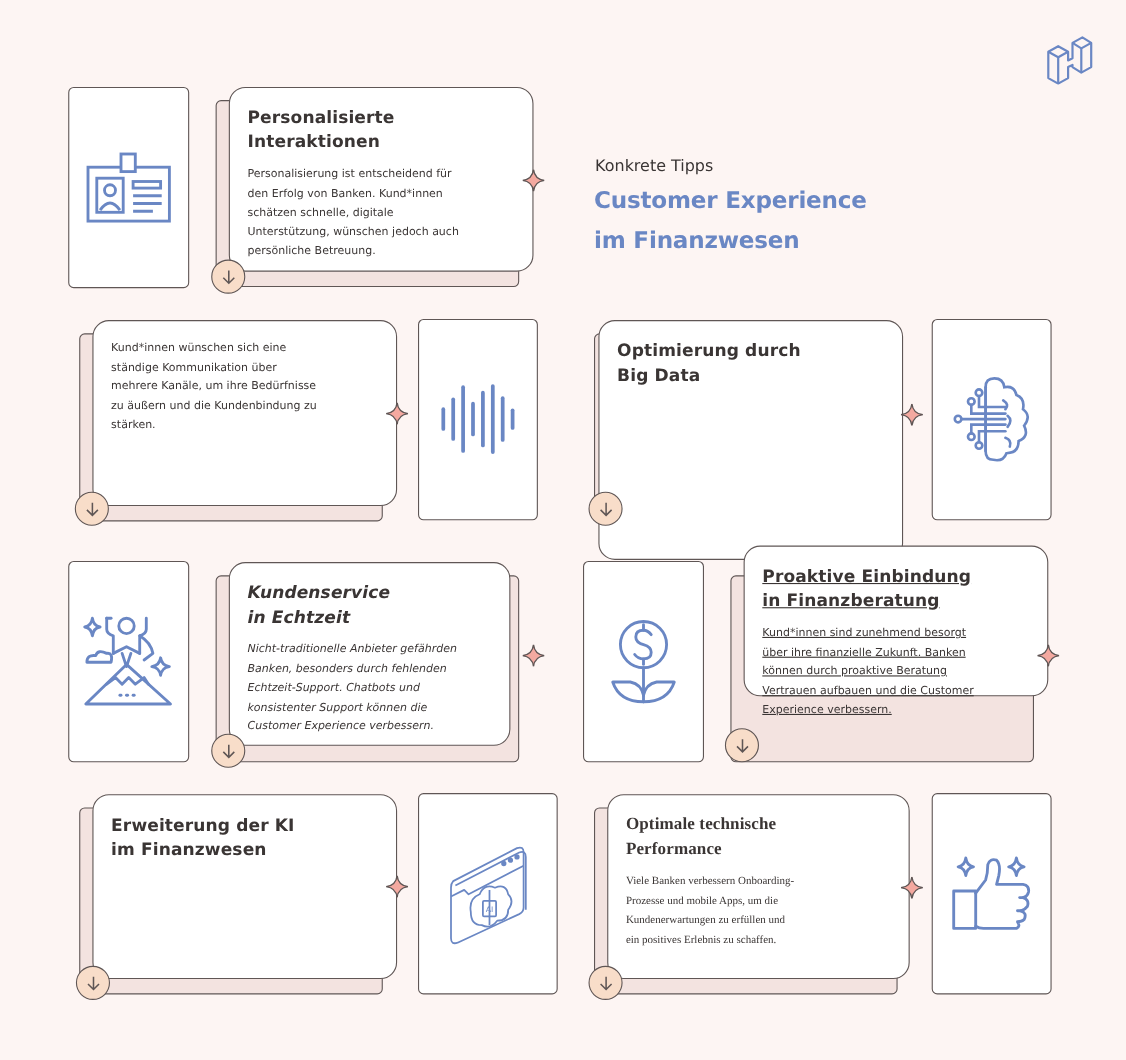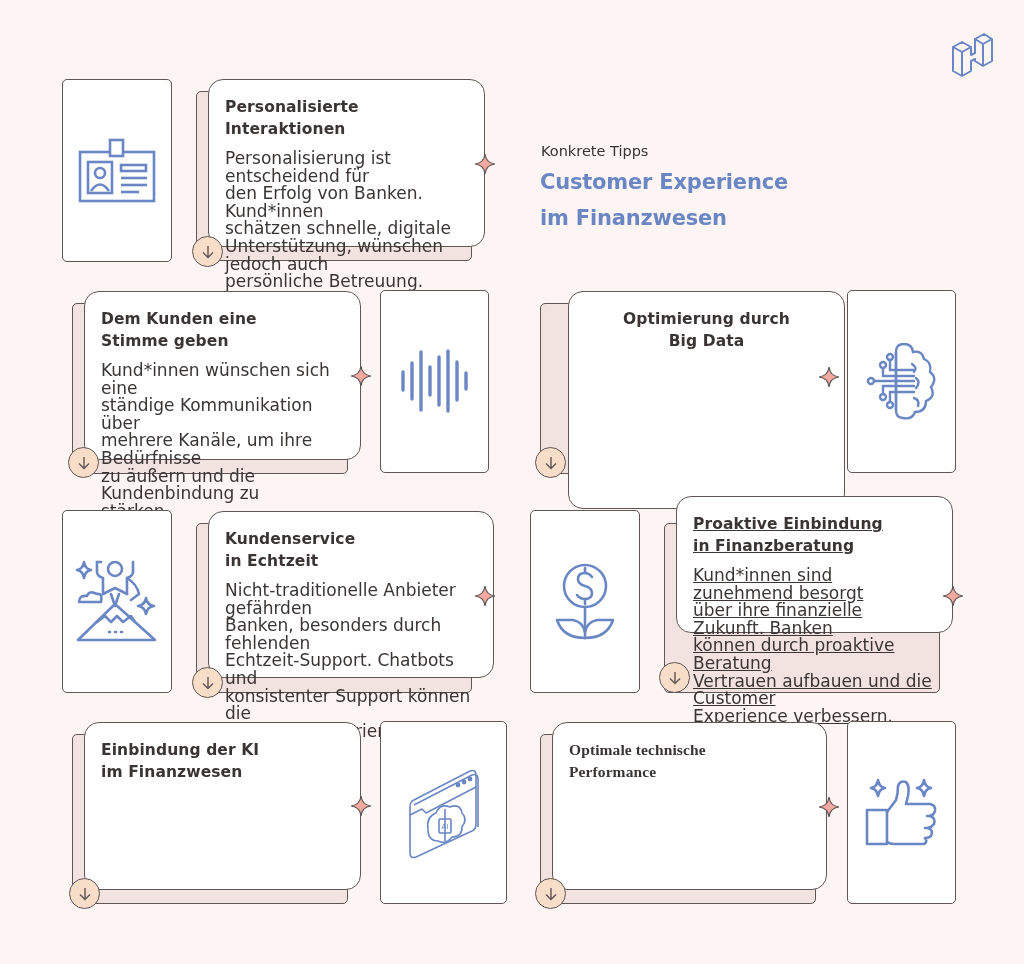--- a/index.html
+++ b/index.html
@@ -1,21 +1,21 @@
 <!DOCTYPE html>
 <html><head>
 <meta charset="utf-8">
 <style>
   html, body { margin:0; padding:0; }
   body { width:1024px; height:964px; background:#fdf5f3; position:relative; overflow:hidden; font-family:"DejaVu Sans", sans-serif; color:#3a3534; }
   .iconbox { position:absolute; background:#fff; border:1.5px solid #5f5655; border-radius:5px; box-sizing:border-box; display:flex; align-items:center; justify-content:center; }
   .back { position:absolute; background:#f3e3e0; border:1.5px solid #5f5655; border-radius:5px; box-sizing:border-box; }
   .card { position:absolute; background:#fff; border:1.5px solid #5f5655; border-radius:15px; box-sizing:border-box; padding:16px 16px 0 16px; }
   .card h3 { margin:0 0 10px 0; font-size:15.5px; line-height:22px; font-weight:bold; color:#3a3534; white-space:pre-line; letter-spacing:0.1px; }
-  .card p { margin:0; font-size:17px; line-height:17.6px; color:#3a3534; white-space:pre-line; }
+  .card p { margin:0; font-size:10px; line-height:17.6px; color:#3a3534; white-space:pre-line; }
   .badge { position:absolute; width:31px; height:31px; border-radius:50%; background:#f8ddc9; border:1.5px solid #5f5655; box-sizing:border-box; display:flex; align-items:center; justify-content:center; }
   .star { position:absolute; width:20px; height:20px; }
   .kicker { position:absolute; left:541px; top:143px; font-size:14.5px; color:#3a3534;text-align:right; }
   .title { position:absolute; left:540px; top:164px; font-size:21px; line-height:36px; font-weight:bold; color:#6a87c4; white-space:pre-line; letter-spacing:-0.2px; }
   .logo { position:absolute; left:950px; top:31px; width:44px; height:46px; }
 </style>
 </head>
 <body>
 
 <svg class="logo" viewBox="0 0 44 46" fill="none" stroke="#6a87c4" stroke-width="2" stroke-linejoin="round">
@@ -56,22 +56,20 @@
     <path d="M10 0 Q11 9 20 10 Q11 11 10 20 Q9 11 0 10 Q9 9 10 0Z" fill="#f4a9a0" stroke="#5f5655" stroke-width="1.2"></path>
   </svg>
 <div class="badge" style="left:192px;top:236px;">
   <svg width="14" height="14" viewBox="0 0 14 14" fill="none" stroke="#5f5655" stroke-width="1.4">
       <path d="M7 1 V12 M2 7.5 L7 12.5 L12 7.5"></path>
     </svg>
 </div>
 
 <div class="back" style="left:72px;top:303px;width:276px;height:171px;"></div>
 <div class="card" style="left:84px;top:291px;width:277px;height:169px;">
-  <h3>Dem Kunden eine
-Stimme geben</h3>
   <p>Kund*innen wünschen sich eine
 ständige Kommunikation über
 mehrere Kanäle, um ihre Bedürfnisse
 zu äußern und die Kundenbindung zu
 stärken.</p>
 </div>
 <svg class="star" style="left:351px;top:366px;" viewBox="0 0 20 20">
     <path d="M10 0 Q11 9 20 10 Q11 11 10 20 Q9 11 0 10 Q9 9 10 0Z" fill="#f4a9a0" stroke="#5f5655" stroke-width="1.2"></path>
   </svg>
 <div class="badge" style="left:68px;top:447px;">
@@ -86,21 +84,21 @@
     <line x1="21" y1="3" x2="21" y2="61"></line>
     <line x1="30" y1="18" x2="30" y2="46"></line>
     <line x1="39" y1="8" x2="39" y2="56"></line>
     <line x1="48" y1="2" x2="48" y2="62"></line>
     <line x1="57" y1="13" x2="57" y2="51"></line>
     <line x1="66" y1="24" x2="66" y2="40"></line>
   </svg>
 </div>
 
 <div class="back" style="left:540px;top:303px;width:276px;height:171px;"></div>
-<div class="card" style="left:568px;top:291px;width:277px;height:218px;text-align:center;">
+<div class="card" style="left:544px;top:291px;width:277px;height:218px;">
   <h3>Optimierung durch
 Big Data</h3>
 </div>
 <svg class="star" style="left:819px;top:367px;" viewBox="0 0 20 20">
     <path d="M10 0 Q11 9 20 10 Q11 11 10 20 Q9 11 0 10 Q9 9 10 0Z" fill="#f4a9a0" stroke="#5f5655" stroke-width="1.2"></path>
   </svg>
 <div class="badge" style="left:535px;top:447px;">
   <svg width="14" height="14" viewBox="0 0 14 14" fill="none" stroke="#5f5655" stroke-width="1.4">
       <path d="M7 1 V12 M2 7.5 L7 12.5 L12 7.5"></path>
     </svg>
@@ -141,21 +139,21 @@
     <path d="M36 34 L40 46 L44 34"></path>
     <path d="M52 18 Q62 24 64 34 L56 40"></path>
     <path d="M3 80 L40 44 L80 80 Z"></path>
     <path d="M22 62 L30 56 L36 62 L42 56 L48 62 L56 56 L60 62"></path>
     <line x1="34" y1="72" x2="35" y2="72"></line>
     <line x1="40" y1="72" x2="41" y2="72"></line>
     <line x1="46" y1="72" x2="47" y2="72"></line>
   </svg>
 </div>
 <div class="back" style="left:196px;top:523px;width:276px;height:170px;"></div>
-<div class="card" style="left:208px;top:511px;width:286px;height:167px;">
+<div class="card" style="left:208px;top:511px;width:256px;height:167px;font-style:italic;">
   <h3>Kundenservice
 in Echtzeit</h3>
   <p>Nicht-traditionelle Anbieter gefährden
 Banken, besonders durch fehlenden
 Echtzeit-Support. Chatbots und
 konsistenter Support können die
 Customer Experience verbessern.</p>
 </div>
 <svg class="star" style="left:475px;top:586px;" viewBox="0 0 20 20">
     <path d="M10 0 Q11 9 20 10 Q11 11 10 20 Q9 11 0 10 Q9 9 10 0Z" fill="#f4a9a0" stroke="#5f5655" stroke-width="1.2"></path>
@@ -191,21 +189,21 @@
     <path d="M10 0 Q11 9 20 10 Q11 11 10 20 Q9 11 0 10 Q9 9 10 0Z" fill="#f4a9a0" stroke="#5f5655" stroke-width="1.2"></path>
   </svg>
 <div class="badge" style="left:659px;top:662px;">
   <svg width="14" height="14" viewBox="0 0 14 14" fill="none" stroke="#5f5655" stroke-width="1.4">
       <path d="M7 1 V12 M2 7.5 L7 12.5 L12 7.5"></path>
     </svg>
 </div>
 
 <div class="back" style="left:72px;top:734px;width:276px;height:170px;"></div>
 <div class="card" style="left:84px;top:722px;width:277px;height:168px;">
-  <h3>Einbindung der KI
+  <h3>Erweiterung der KI
 im Finanzwesen</h3>
 </div>
 <svg class="star" style="left:351px;top:796px;" viewBox="0 0 20 20">
     <path d="M10 0 Q11 9 20 10 Q11 11 10 20 Q9 11 0 10 Q9 9 10 0Z" fill="#f4a9a0" stroke="#5f5655" stroke-width="1.2"></path>
   </svg>
 <div class="badge" style="left:69px;top:878px;">
   <svg width="14" height="14" viewBox="0 0 14 14" fill="none" stroke="#5f5655" stroke-width="1.4">
       <path d="M7 1 V12 M2 7.5 L7 12.5 L12 7.5"></path>
     </svg>
 </div>
@@ -221,20 +219,24 @@
     <path d="M39 42 L39 74"></path>
     <rect x="33" y="52" width="12" height="14" rx="1"></rect>
     <text x="39" y="62" font-size="7" text-anchor="middle" fill="#6a87c4" stroke="none" font-family="DejaVu Sans, sans-serif">AI</text>
   </svg>
 </div>
 
 <div class="back" style="left:540px;top:734px;width:276px;height:170px;"></div>
 <div class="card" style="left:552px;top:722px;width:275px;height:168px;font-family:Liberation Serif, serif;">
   <h3>Optimale technische
 Performance</h3>
+  <p>Viele Banken verbessern Onboarding-
+Prozesse und mobile Apps, um die
+Kundenerwartungen zu erfüllen und
+ein positives Erlebnis zu schaffen.</p>
 </div>
 <svg class="star" style="left:819px;top:797px;" viewBox="0 0 20 20">
     <path d="M10 0 Q11 9 20 10 Q11 11 10 20 Q9 11 0 10 Q9 9 10 0Z" fill="#f4a9a0" stroke="#5f5655" stroke-width="1.2"></path>
   </svg>
 <div class="badge" style="left:535px;top:878px;">
   <svg width="14" height="14" viewBox="0 0 14 14" fill="none" stroke="#5f5655" stroke-width="1.4">
       <path d="M7 1 V12 M2 7.5 L7 12.5 L12 7.5"></path>
     </svg>
 </div>
 <div class="iconbox" style="left:847px;top:721px;width:109px;height:183px;">

